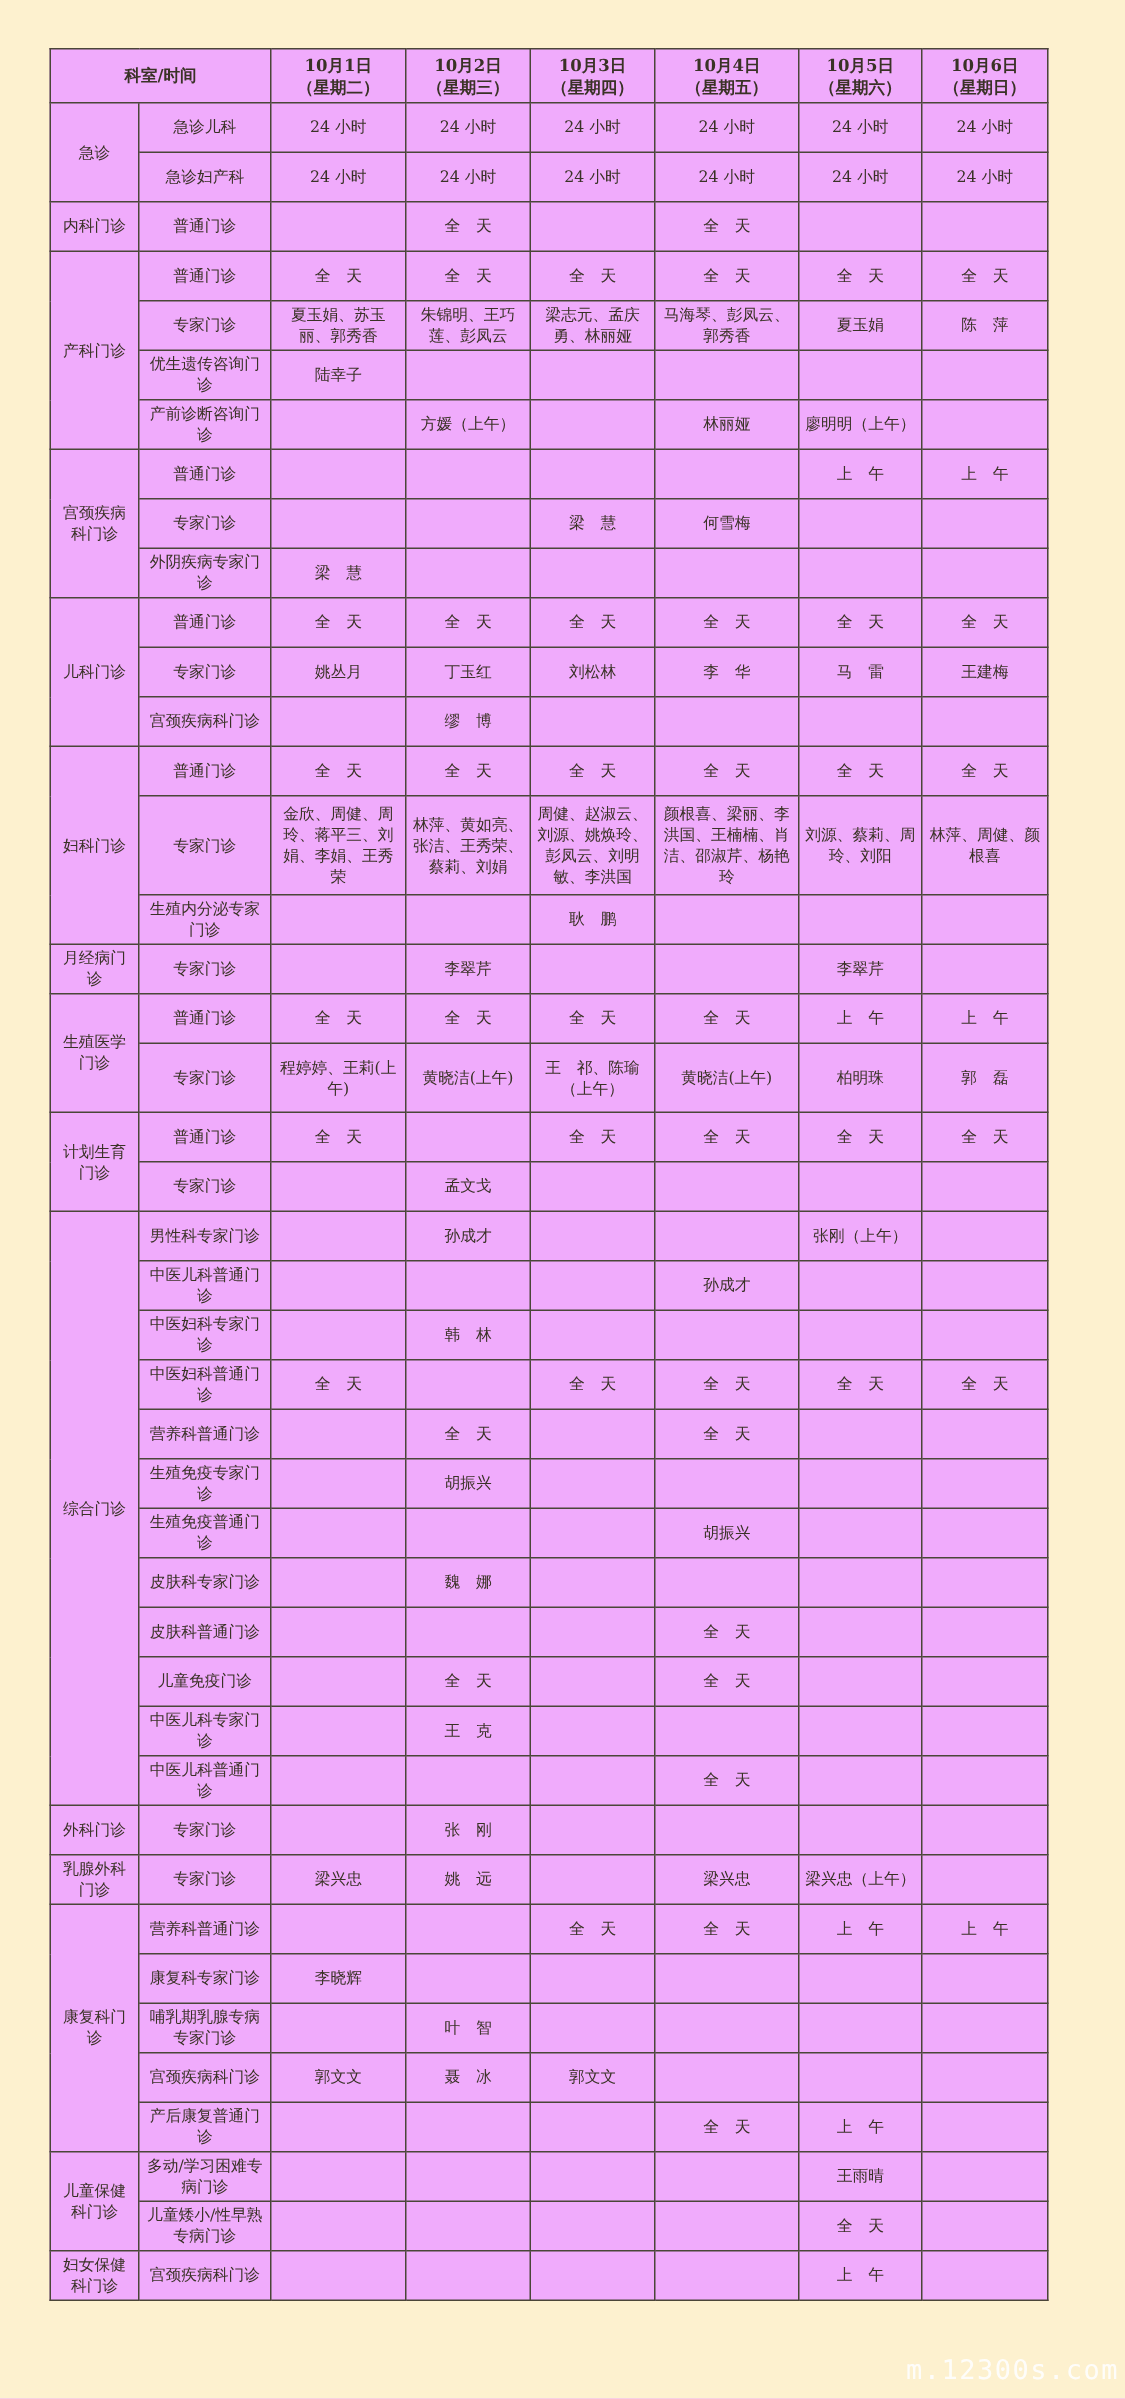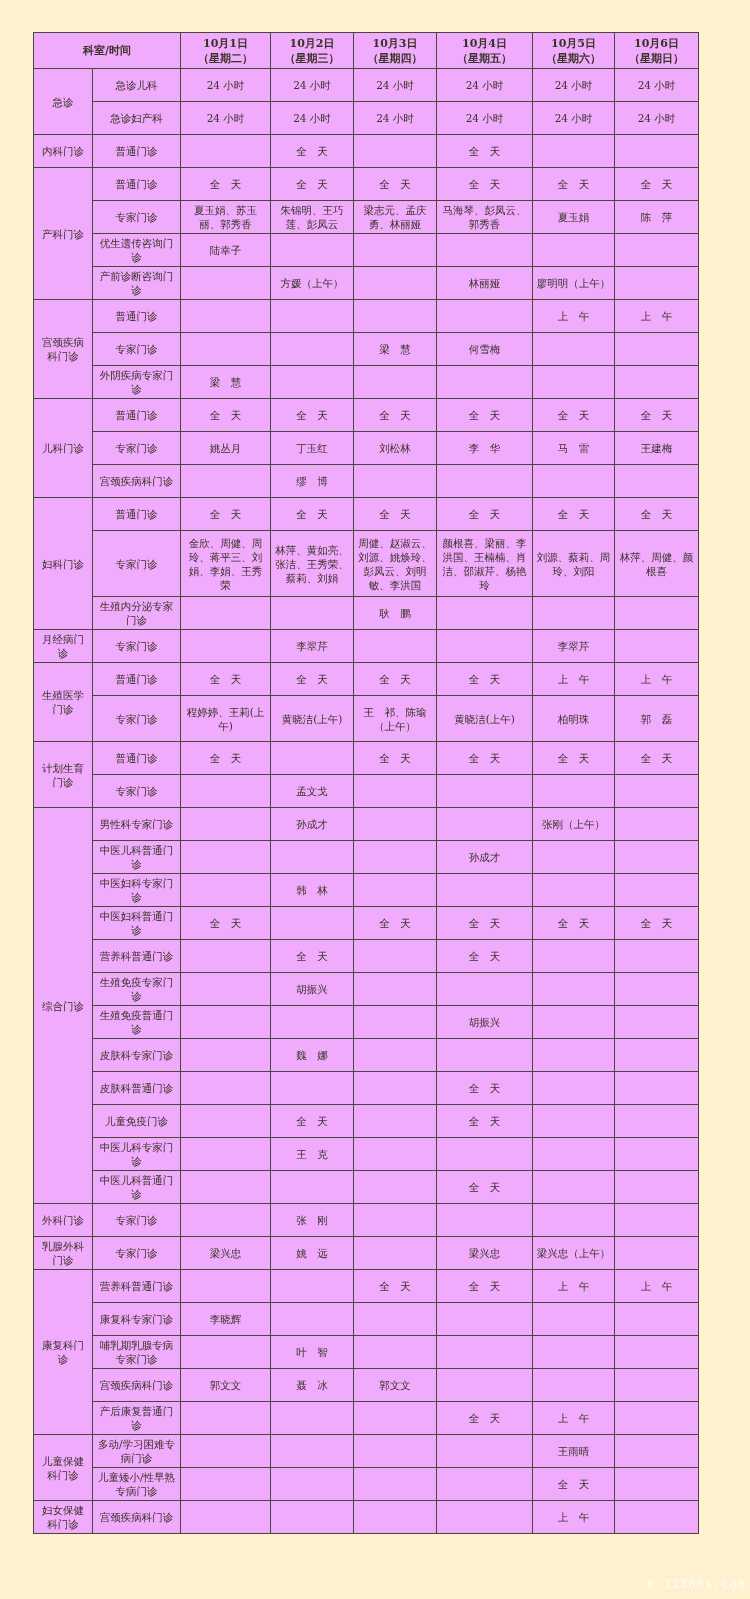--- a/index.html
+++ b/index.html
@@ -15,21 +15,21 @@
     border:1.2px solid #4a4638; text-align:center; vertical-align:middle;
     font-size:10.5px; line-height:14px; padding:1px 3px; font-weight:normal; overflow:hidden;
   }
   table.schedule th { font-weight:bold; font-size:11px; line-height:15px; }
   tr.hdr { height:36px; }
   tr.r { height:33px; }
   tr.rt2 { height:46px; }
   tr.rt3 { height:66px; }
   .watermark {
     position:absolute; right:4px; bottom:8px; color:#ffffff; font-family:"DejaVu Sans Mono", monospace;
-    font-size:12px; letter-spacing:1px; opacity:0.9;
+    font-size:18px; letter-spacing:1px; opacity:0.9;
   }
 </style>
 </head>
 <body>
 
 <table class="schedule">
   <colgroup>
     <col style="width:59px">
       <col style="width:88px">
     <col style="width:90px">

